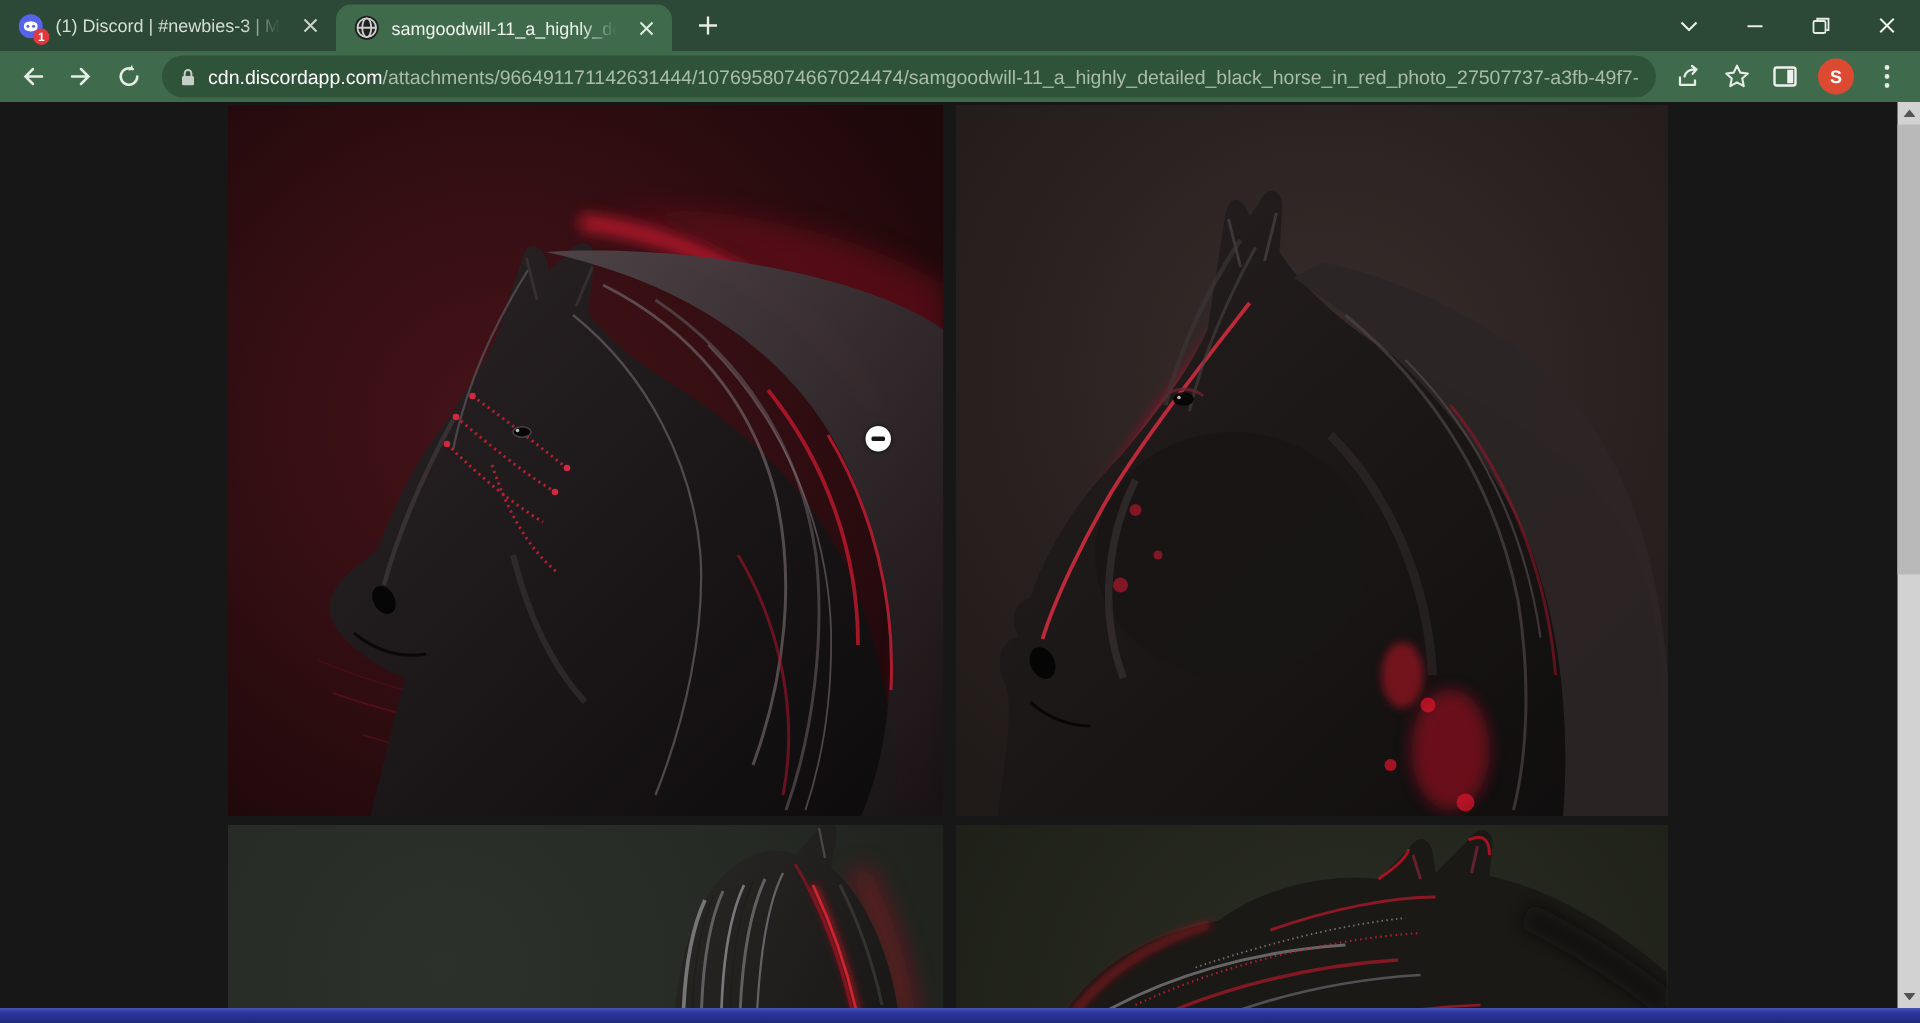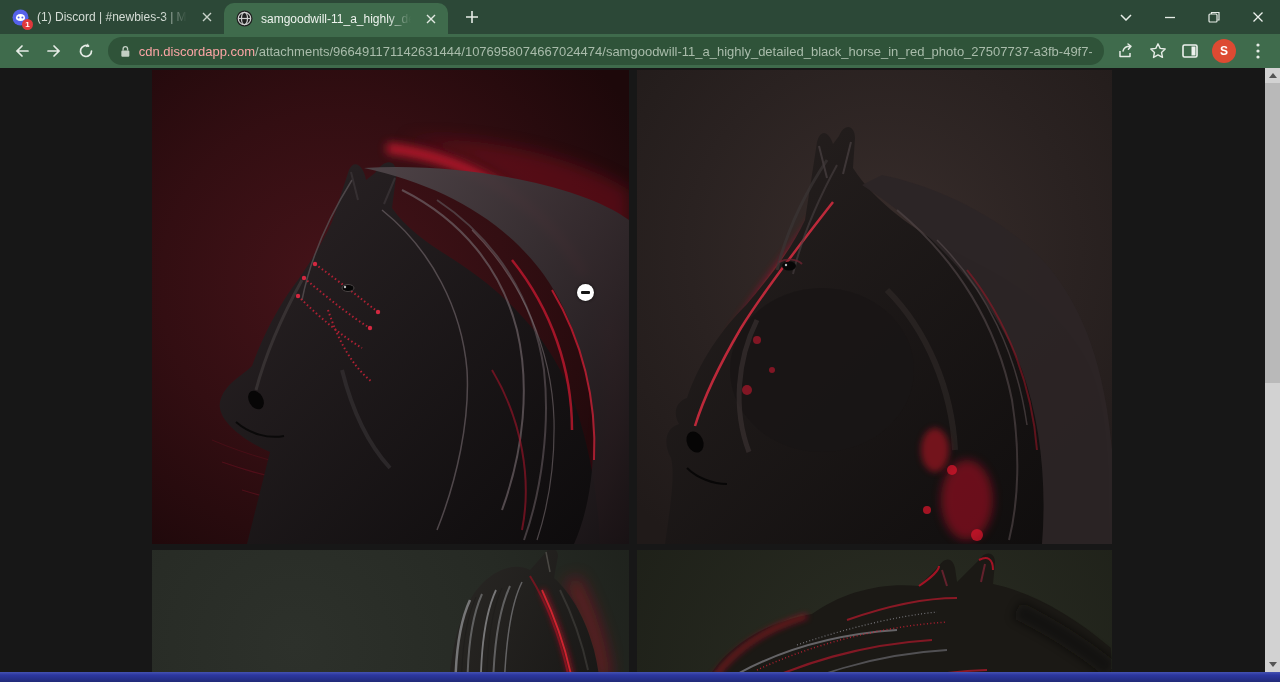--- a/index.html
+++ b/index.html
@@ -23,21 +23,21 @@
   .newtab{width:28px;height:28px;margin:0 0 3px 10px;display:grid;place-items:center;border-radius:50%;}
   .win-controls{margin-left:auto;display:flex;height:34px;}
   .win-btn{width:44px;height:34px;display:grid;place-items:center;}
   
   .toolbar{position:absolute;top:34px;left:0;right:0;height:34px;background:#3f6b4c;
     display:flex;align-items:center;padding:0 8px;box-sizing:border-box;gap:4px;}
   .nav-btn{width:28px;height:28px;display:grid;place-items:center;border-radius:50%;flex:none;}
   .urlbar{flex:1;min-width:0;height:28px;background:#2f5339;border-radius:14px;
     display:flex;align-items:center;gap:8px;padding:0 12px;box-sizing:border-box;overflow:hidden;margin:0 4px;}
   .url-text{font-size:13px;white-space:nowrap;overflow:hidden;min-width:0;}
-  .url-domain{color:#fca5a5;}
+  .url-domain{color:#ffffff;}
   .url-path{color:#a9bcab;}
   .tool-btn{width:28px;height:28px;display:grid;place-items:center;border-radius:50%;flex:none;}
   .avatar{width:24px;height:24px;border-radius:50%;background:#dd4a32;color:#fff;font-size:12px;font-weight:bold;
     display:grid;place-items:center;flex:none;margin:0 4px;}
   
   .viewport{position:absolute;top:68px;left:0;width:1265px;height:604px;background:#171717;overflow:hidden;}
   .image-grid{position:absolute;left:152px;top:2px;width:960px;height:602px;
     display:grid;grid-template-columns:477px 475px;grid-template-rows:474px 474px;gap:6px 8px;cursor:zoom-out;}
   .quad{width:100%;height:100%;overflow:hidden;}
   .quad svg{display:block;width:100%;height:100%;}

